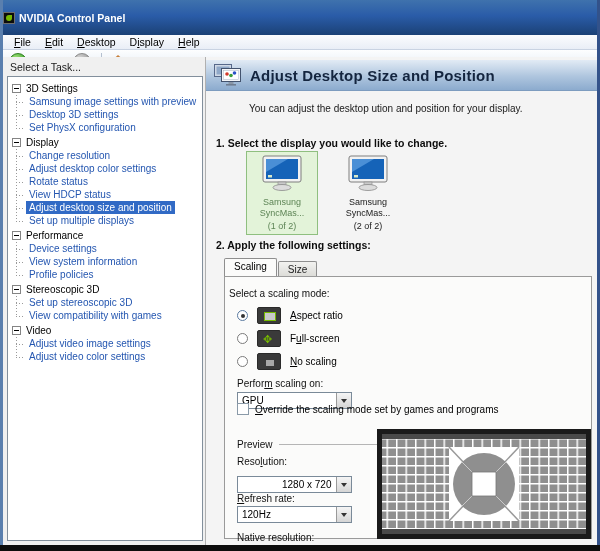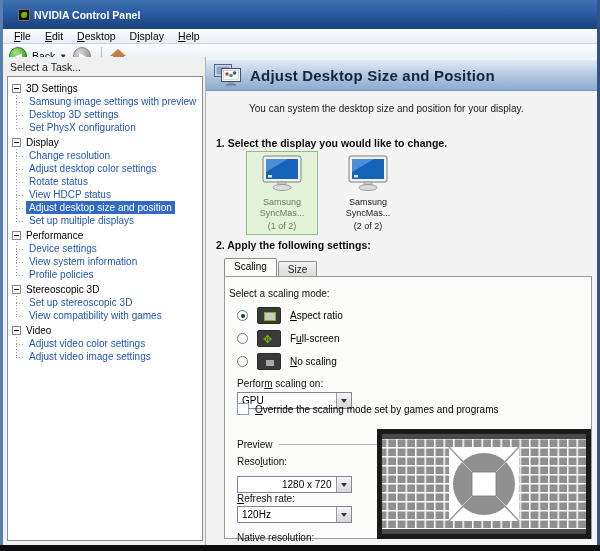--- a/index.html
+++ b/index.html
@@ -6,23 +6,23 @@
   html,body { width:600px; height:551px; }
   body {
     font-family:"Liberation Sans", sans-serif;
     font-size:11px; color:#000;
     background:#d6d6d6; position:relative; overflow:hidden;
   }
   #window { position:absolute; left:0; top:0; width:600px; height:551px;
     border-left:3px solid #5a7fae; border-right:3px solid #33528a; background:#f0f0f0; }
 
   
-  .titlebar { height:29px; background:linear-gradient(180deg,#3f72ad 0%,#2a5globalvars 0%,#2a5ca8 40%,#1b4176 100%);
+  .titlebar { height:35px; background:linear-gradient(180deg,#3f72ad 0%,#2a5globalvars 0%,#2a5ca8 40%,#1b4176 100%);
     background:linear-gradient(180deg,#3f72ad 0%,#2a5ca8 45%,#1b4176 100%);
-    display:flex; align-items:center; padding-left:15px; }
+    display:flex; align-items:center; padding-left:0; }
   .titlebar .title { color:#fff; font-weight:bold; font-size:10.5px; margin-left:4px; }
   .nv-icon { width:12px; height:12px; background:#0c0c0c; border:1px solid #6d6d6d; position:relative; }
   .nv-icon::before { content:""; position:absolute; left:2px; top:2px; width:6px; height:6px;
     background:#76b900; border-radius:50% 0 50% 50%; }
 
   
   .menubar { height:15px; background:linear-gradient(180deg,#fbfcfe,#e9eef6);
     border-bottom:1px solid #c9d3e2; display:flex; align-items:center; padding-left:4px; gap:0; }
   .menu-item { padding:0 7px; font-size:10.5px; cursor:default; }
   .menu-item u { text-decoration:underline; }
@@ -210,22 +210,22 @@
               <span class="tree-link">Set up stereoscopic 3D</span>
               <span class="tree-link">View compatibility with games</span>
             </div>
           </div>
           <div class="tree-section">
             <div class="tree-cat">
               <span class="minus-box"></span>
               <span class="tree-cat-label">Video</span>
             </div>
             <div class="tree-children">
+              <span class="tree-link">Adjust video image settings</span>
               <span class="tree-link">Adjust video color settings</span>
-              <span class="tree-link">Adjust video image settings</span>
             </div>
           </div>
         </div>
     </div>
 
     <div class="main">
       <div class="banner">
         <svg width="30" height="24" viewBox="0 0 30 24">
           <rect x="1.5" y="1.5" width="17" height="12" fill="#cfd9e6" stroke="#56688a" stroke-width="1"></rect>
           <rect x="3.5" y="3.5" width="13" height="8" fill="#8fa8c8"></rect>
@@ -233,21 +233,21 @@
           <rect x="10.5" y="7.5" width="15" height="9" fill="#ffffff" stroke="#aab6c6" stroke-width="0.5"></rect>
           <circle cx="14" cy="11" r="1.8" fill="#d23a2a"></circle>
           <circle cx="18" cy="12.5" r="1.8" fill="#3a9d3a"></circle>
           <circle cx="21.5" cy="10" r="1.8" fill="#2a52c8"></circle>
           <rect x="15.5" y="19" width="5" height="2" fill="#8a97a8"></rect>
           <rect x="13" y="21" width="10" height="1.6" fill="#6f7d90"></rect>
         </svg>
         <span class="banner-title">Adjust Desktop Size and Position</span>
       </div>
 
-      <div class="description">You can system the desktop size and position for your display.</div>
+      <div class="description">You can adjust the desktop ution and position for your display.</div>
 
       <div class="step step1">1. Select the display you would like to change.</div>
 
       <div class="displays" id="displays">
           <div class="display-item selected"><span><svg width="46" height="38" viewBox="0 0 46 38">
                 <rect x="4" y="1" width="38" height="26" rx="2" fill="#f2f2f2" stroke="#7e7e7e"></rect>
                 <rect x="7" y="4" width="32" height="20" fill="#1563b8"></rect>
                 <polygon points="7,4 29,4 7,17" fill="#4a8fd6"></polygon>
                 <rect x="9" y="20" width="4" height="2.5" fill="#d8e8c8"></rect>
                 <rect x="19" y="27" width="8" height="3" fill="#c9c9c9" stroke="#8a8a8a" stroke-width="0.6"></rect>

